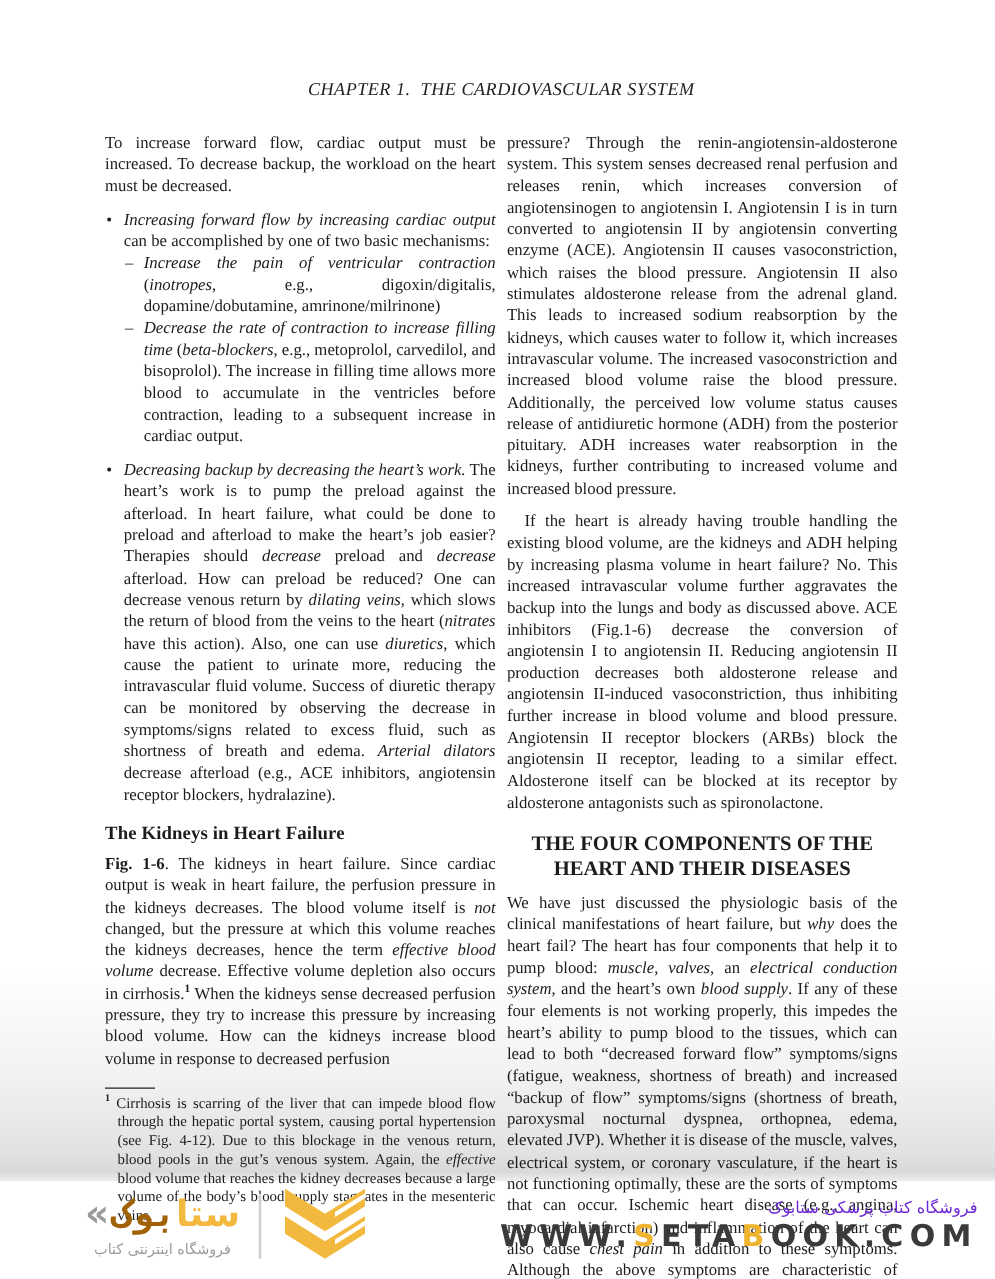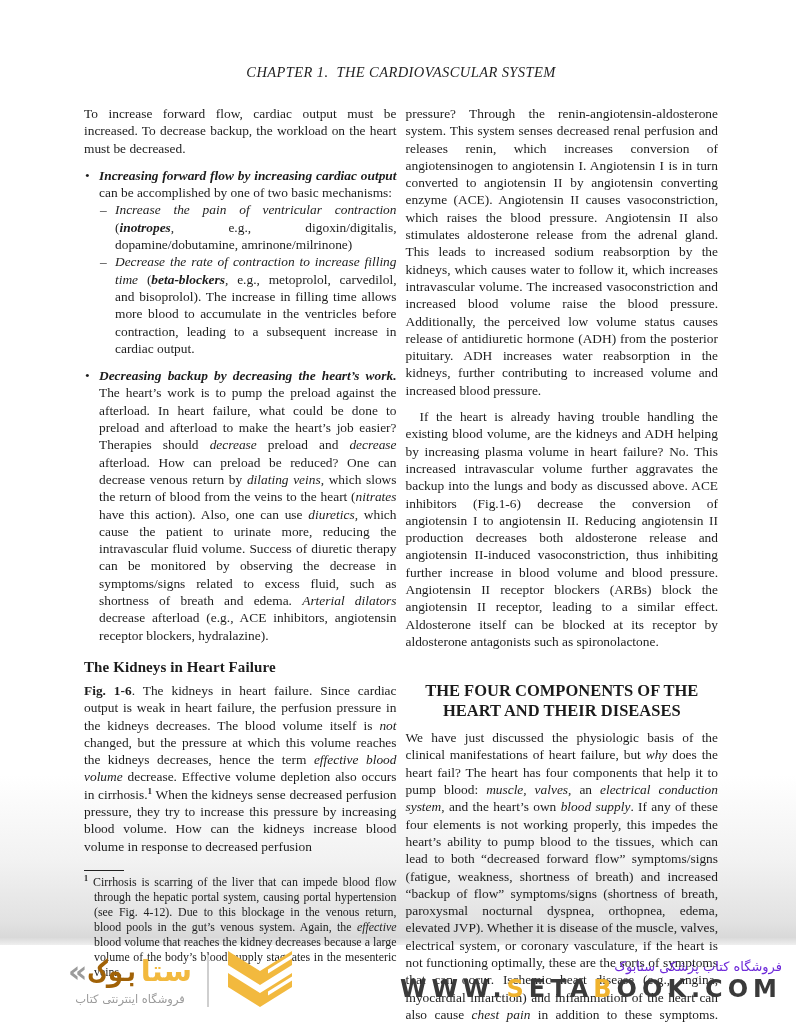--- a/index.html
+++ b/index.html
@@ -36,29 +36,29 @@
   .bullet{position:relative;padding-left:15px;margin:10px 0;}
   .bullet > .marker{position:absolute;left:1px;top:0;}
   .sub{position:relative;padding-left:16px;margin-top:0;}
   .sub > .marker{position:absolute;left:1px;top:0;}
   .h-kidneys{
     font-weight:bold;font-size:15px;line-height:1.2;
     text-align:left;margin:14px 0 6px 0;letter-spacing:.1px;
   }
   .h-four{
     font-weight:bold;font-size:16.5px;line-height:1.18;
-    text-align:center;margin:31px 4px 9px 4px;
+    text-align:center;margin:15px 4px 9px 4px;
   }
   .footnote{margin-top:15px;font-size:11.9px;line-height:15px;}
   .footnote-rule{width:40px;border-top:1.4px solid #222;margin:0 0 4px 0;}
   .footnote-text{padding-left:10px;text-indent:-10px;text-align:justify;}
   
   .seg-i{font-style:italic;}
   .seg-b{font-weight:bold;margin-top:48px;}
-  .seg-bi{font-weight:bold;font-style:italic;}
+  .seg-bi{font-weight:normal;font-style:italic;}
   .seg-sup{vertical-align:super;font-size:68%;font-weight:bold;line-height:0;}
   .seg-dark{color:#3a3a3a;}
   .seg-yellow{color:#F0B32E;}
   
   .footer-band{
     height:78px;
     box-sizing:border-box;
     display:flex;align-items:center;justify-content:space-between;
     padding:0 10px 6px 68px;
     background:#ffffff;

